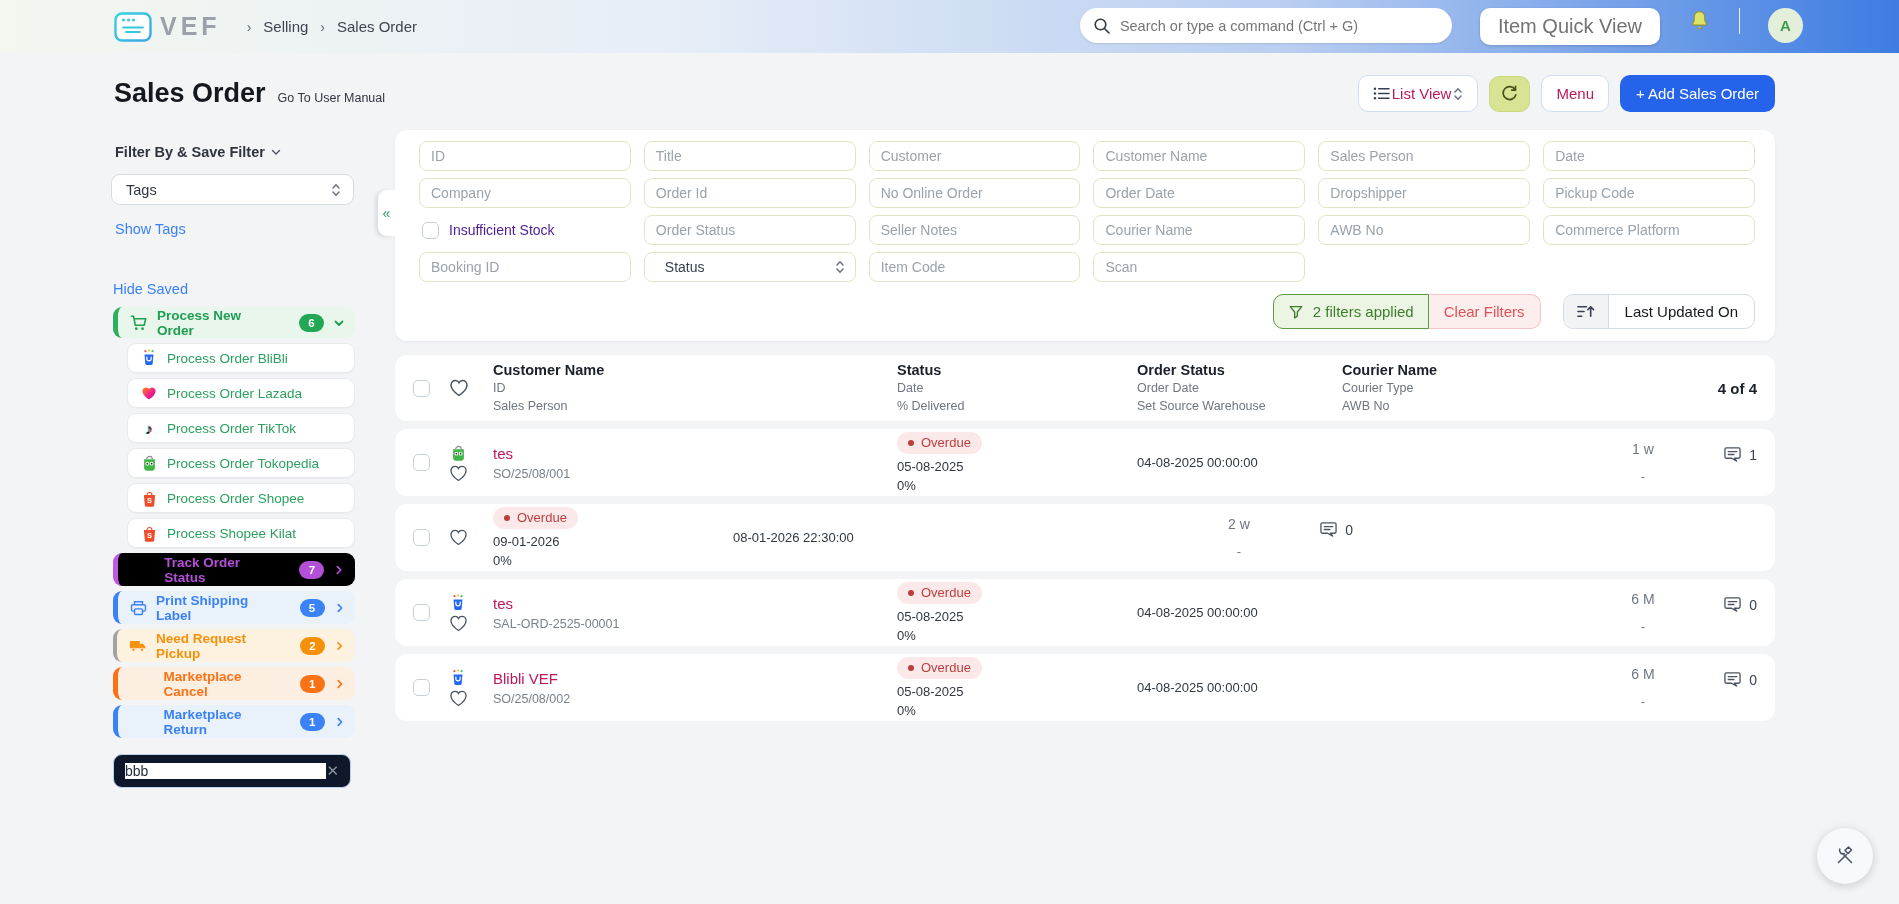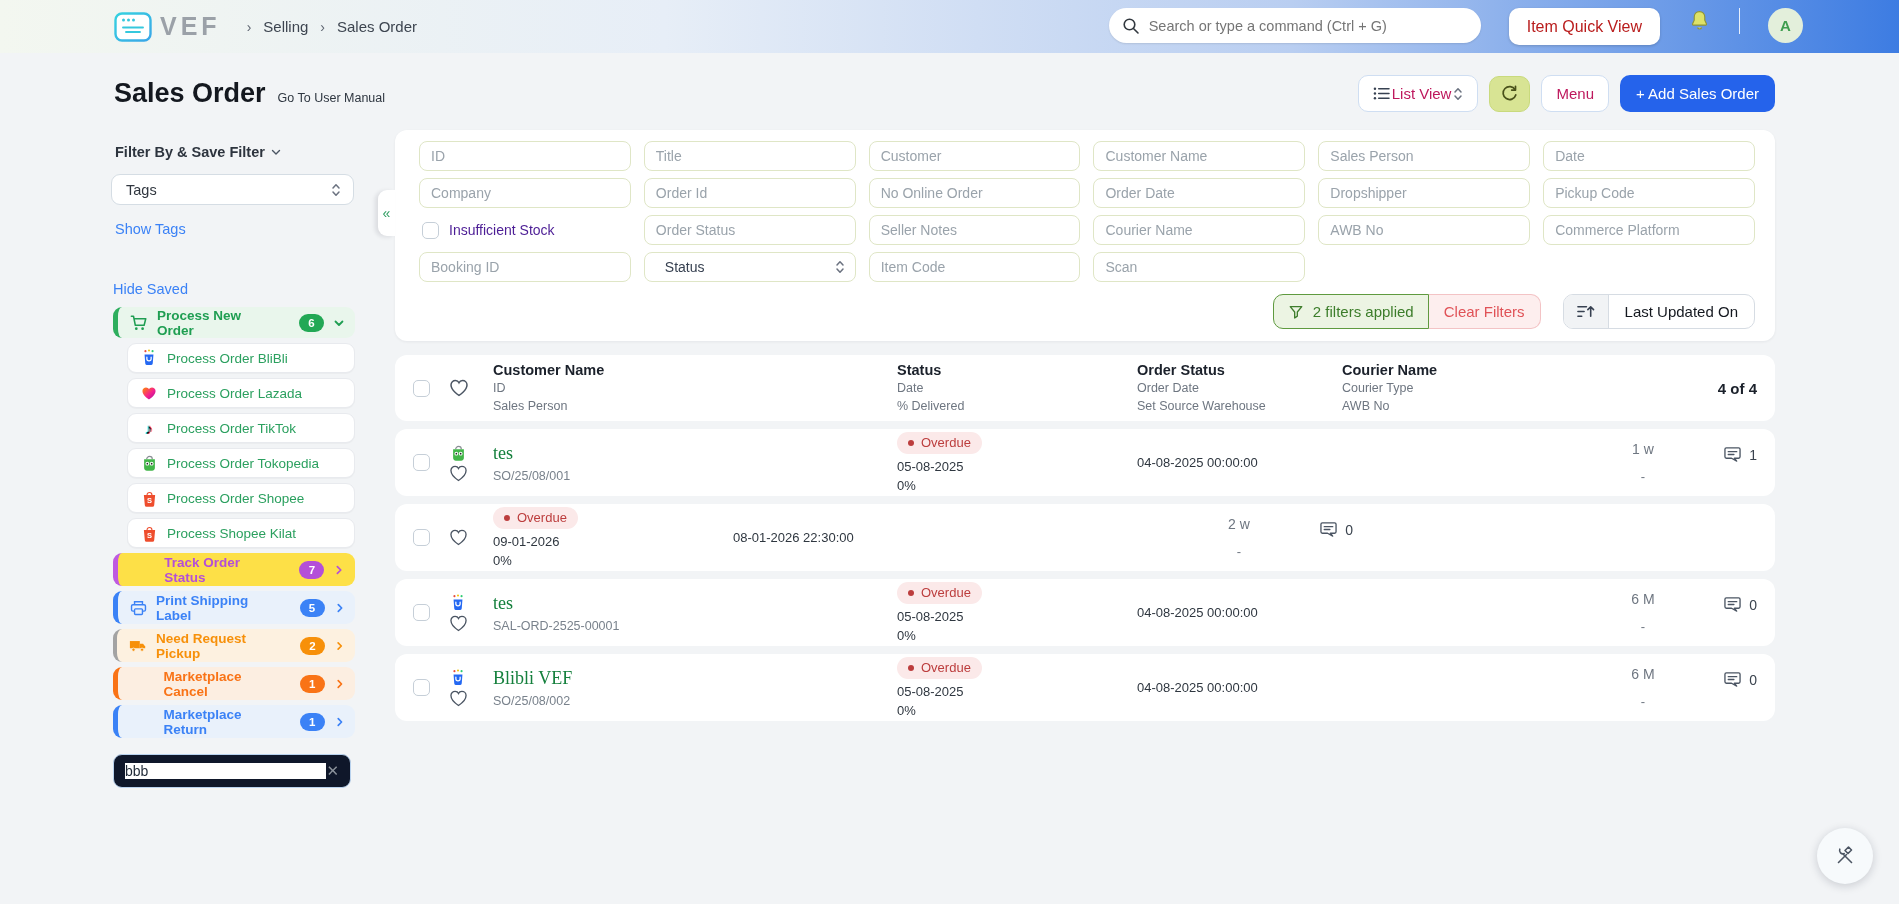--- a/index.html
+++ b/index.html
@@ -29,21 +29,21 @@
   .search-pill {
     width:372px; height:35px; background:#fff; border:none; border-radius:18px;
     padding:0 14px 0 40px; font-size:14.5px; color:#30363f; outline:none;
     box-shadow:0 1px 2px rgba(0,0,0,.10);
     font-family:"Liberation Sans",sans-serif;
   }
   .search-wrap { position:relative; display:flex; align-items:center; }
   .search-wrap .mag { position:absolute; left:13px; top:9px; }
   .iqv-btn {
     height:37px; background:#fff; border:none; border-radius:10px; padding:0 18px;
-    font-size:16px; color:#b91c1c; box-shadow:0 1px 3px rgba(0,0,0,.18); cursor:pointer;
+    font-size:20px; color:#737373; box-shadow:0 1px 3px rgba(0,0,0,.18); cursor:pointer;
     font-family:"Liberation Sans",sans-serif;
   }
   .nav-divider { width:1px; height:26px; background:rgba(255,255,255,.85); }
   .avatar {
     width:35px; height:35px; border-radius:50%; background:#e3efdb;
     color:#3f9e4f; font-weight:600; font-size:15px;
     display:flex; align-items:center; justify-content:center; cursor:pointer;
   }
 
   
@@ -79,21 +79,21 @@
   .sb-link { display:block; margin:16px 0 0 20px; font-size:14.5px; color:#3b82f6; cursor:pointer; width:fit-content; }
   .sb-link.hide-saved { margin-top:44px; margin-left:18px; margin-bottom:10px; }
   .sb-list { margin-left:18px; width:242px; }
   .sb-btn {
     display:flex; align-items:center; gap:9px; height:31px; border-radius:9px;
     padding:0 10px 0 12px; font-size:13.5px; font-weight:600; margin-bottom:5px; cursor:pointer; width:100%;
     border:none; background:none; text-align:left; font-family:"Liberation Sans",sans-serif;
   }
   .sb-green   { background:#e9f6ec; border-left:5px solid #2eae5e; color:#1f9e52; border-radius:9px; }
   .sb-sub     { background:#fff; border:1px solid #e8eaee; color:#2ba05f; font-weight:500; margin-left:14px; width:228px; box-shadow:0 1px 1px rgba(0,0,0,.03); height:30px; margin-bottom:5px; }
-  .sb-purple  { background:#fde047; border-left:5px solid #bf5ae0; color:#b44fd8; margin-top:5px; height:33px; }
+  .sb-purple  { background:#000000; border-left:5px solid #bf5ae0; color:#b44fd8; margin-top:5px; height:33px; }
   .sb-blue    { background:#e9f1fb; border-left:5px solid #3b82f6; color:#3b82f6; height:33px; }
   .sb-orange  { background:#fdf1e0; border-left:4px solid #a3a3a3; color:#f79009; height:33px; }
   .sb-orange2 { background:#fceee1; border-left:5px solid #f97316; color:#f97316; height:33px; }
   .sb-btn .grow { flex:1; }
   .badge {
     min-width:25px; height:18px; border-radius:10px; color:#fff; font-size:11.5px; font-weight:700;
     display:inline-flex; align-items:center; justify-content:center; padding:0 7px;
   }
   .bg-green{background:#22a855;} .bg-purple{background:#b44fd8;} .bg-blue{background:#3b82f6;} .bg-orange{background:#f79009;} .bg-orange2{background:#f97316;}
   .sb-search {
@@ -150,21 +150,21 @@
   .col-cust { flex:1; min-width:0; }
   .col-stat { width:240px; }
   .col-ostat { width:205px; }
   .col-cour { width:255px; }
   .col-meta { width:92px; display:flex; flex-direction:column; align-items:center; gap:12px; }
   .col-com { width:68px; display:flex; align-items:center; justify-content:flex-end; gap:7px; }
   .h-title { font-size:14.5px; font-weight:700; color:#1b212b; line-height:1.25; }
   .h-sub { font-size:12.5px; color:#6e7681; line-height:1.45; }
   .h-count { font-size:15px; font-weight:700; color:#1b212b; }
   .hdr-fav { display:flex; align-items:center; }
-  .r-name { font-size:18px; color:#15803d; line-height:1.3;font-family:Liberation Serif, serif; }
+  .r-name { font-size:15px; color:#be185d; line-height:1.3; }
   .r-id { font-size:12.5px; color:#79828c; margin-top:4px; }
   .pill-overdue {
     display:inline-flex; align-items:center; gap:7px; background:#fbe9e9; color:#bc3d3d;
     border-radius:13px; padding:3px 11px 4px; font-size:13px; width:fit-content;
   }
   .dot { width:6px; height:6px; border-radius:50%; background:#bc3d3d; }
   .r-date { font-size:13px; color:#2f3740; margin-top:5px; }
   .r-pct { font-size:13px; color:#2f3740; margin-top:4px; }
   .r-dt { font-size:13px; color:#2f3740; }
   .r-mod { font-size:14px; color:#6e7681; }

